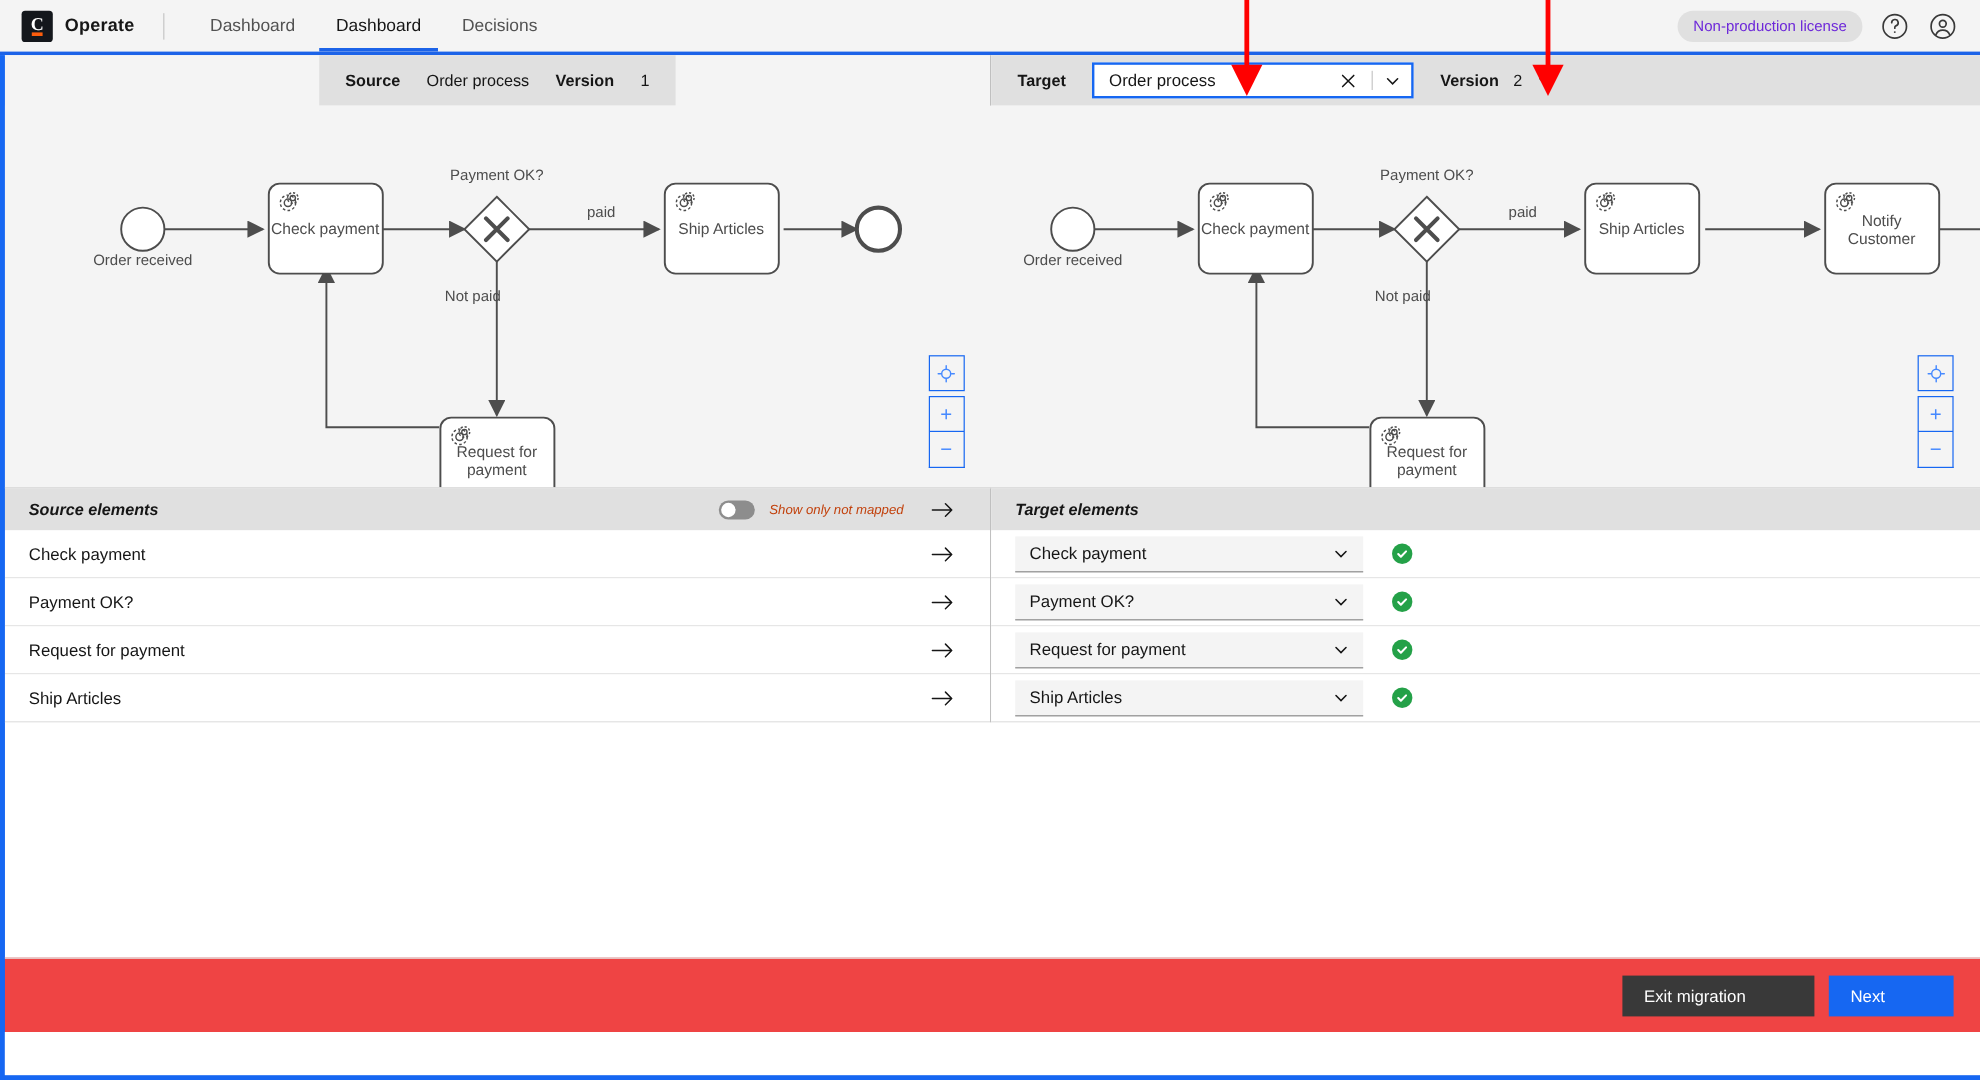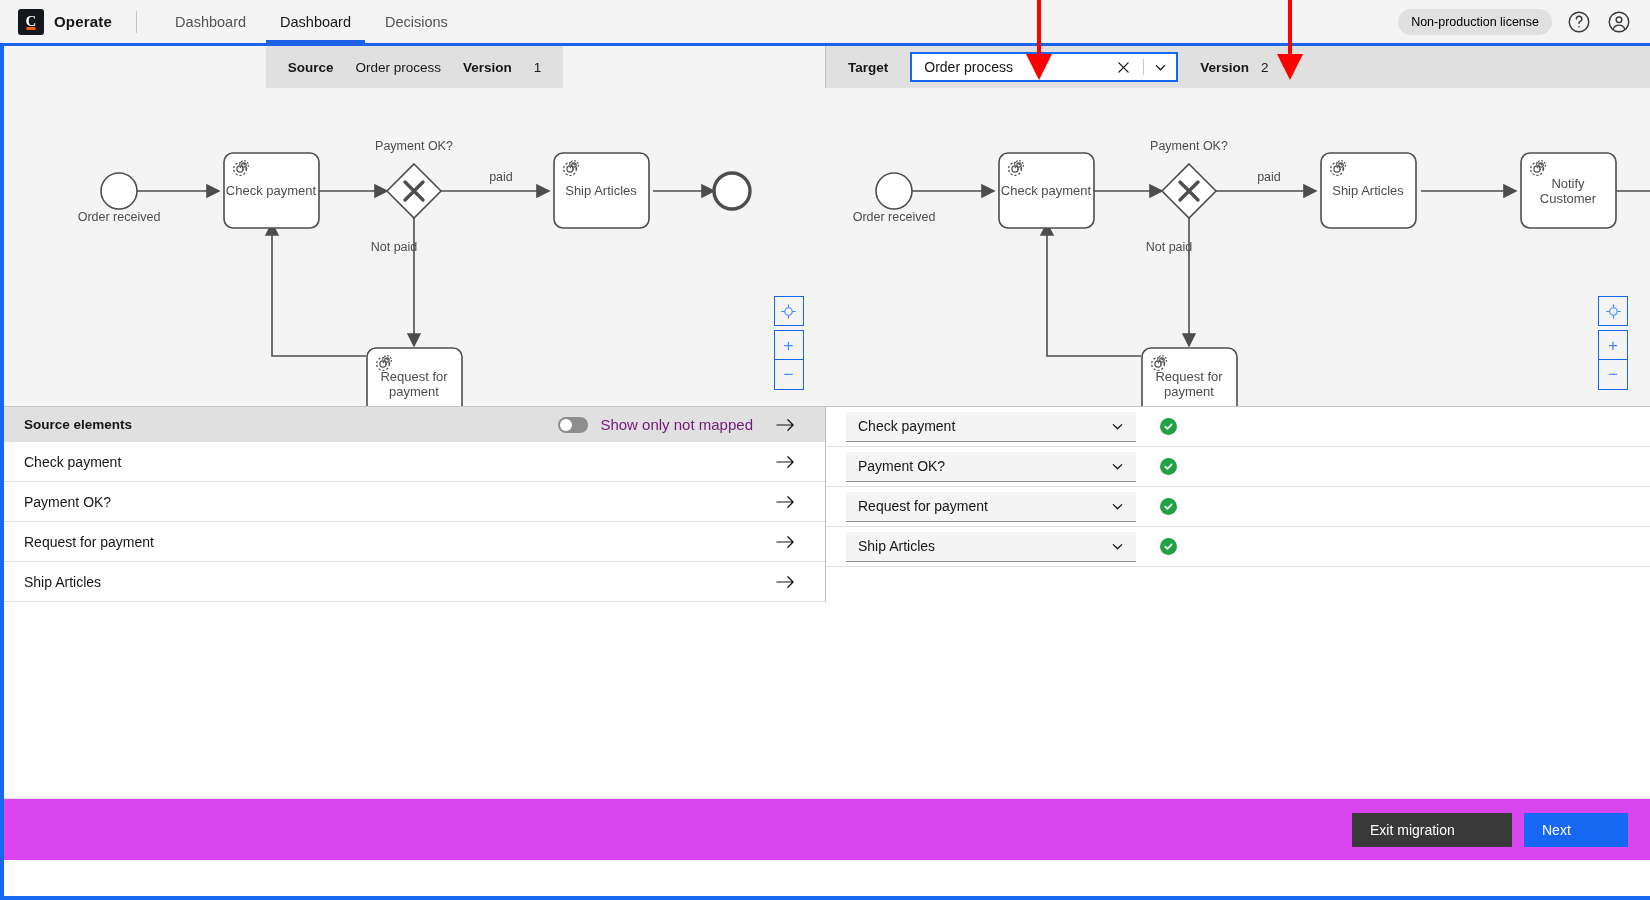--- a/index.html
+++ b/index.html
@@ -25,21 +25,21 @@
   .brand-name { font-size: 15px; font-weight: bold; color: #161616; letter-spacing: .2px; }
   .nav-sep { width: 1px; height: 22px; background: #c6c6c6; margin: 0 24px; }
   .nav-items { display: flex; align-items: flex-end; height: 100%; gap: 6px; }
   .nav-item {
     font-size: 14.5px; color: #525252; padding: 0 14px; height: 100%;
     display: flex; align-items: center; cursor: pointer;
   }
   .nav-item.active { color: #161616; box-shadow: inset 0 -3px 0 #1c63e8; }
   .topnav-right { margin-left: auto; display: flex; align-items: center; gap: 14px; }
   .license-badge {
-    background: #e0e0e0; color: #000000; font-size: 12.5px;
+    background: #e0e0e0; color: #6d28d9; font-size: 12.5px;
     padding: 6px 13px; border-radius: 13px; white-space: nowrap;
   }
   .icon-btn { width: 26px; height: 26px; cursor: pointer; color:#393939; }
 
   
   .mig-banner {
     height: 29px; background: #1667f2; color: #fff; display: flex; align-items: center;
     padding-left: 20px; font-size: 13.5px; font-weight: bold;
   }
 
@@ -74,26 +74,26 @@
   .zstack { display:flex; flex-direction:column; }
   .zstack .zbtn + .zbtn { border-top: none; }
 
   
   .tables { display: flex; border-left: 4px solid #1667f2; border-top: 1px solid #c6c6c6; }
   .tbl { position: relative; }
   .tbl.left { width: 822px; border-right: 1px solid #c0c0c0; }
   .tbl.right { flex: 1; }
   .tbl-head {
     height: 35px; background: #e0e0e0; display: flex; align-items: center;
-    padding: 0 20px; font-size: 13.5px; font-weight: bold; color: #161616;
+    padding: 0 20px; font-size: 13.5px; font-weight: bold; color: #161616; font-style: italic;
   }
   .head-right { margin-left: auto; display: flex; align-items: center; gap: 12px; }
   .toggle { width: 30px; height: 16px; border-radius: 9px; background: #8d8d8d; position: relative; cursor: pointer; }
   .toggle .knob { position: absolute; top: 2px; left: 2px; width: 12px; height: 12px; border-radius: 50%; background: #fff; }
-  .toggle-label { font-size: 15px; font-weight: normal; color: #701a75; }
+  .toggle-label { font-size: 11px; font-weight: normal; color: #c2410c; }
   .arrow-col { width: 40px; display: flex; justify-content: center; align-items: center; color: #161616; }
   .row {
     height: 40px; display: flex; align-items: center; padding: 0 20px;
     border-bottom: 1px solid #e0e0e0; font-size: 14px; color: #161616; background: #fff;
   }
   .row .name { flex: 1; }
   .rrow { height: 40px; display: flex; align-items: center; padding: 0 20px; border-bottom: 1px solid #e0e0e0; background: #fff; }
   .select {
     width: 290px; height: 30px; background: #f4f4f4; border-bottom: 1px solid #8d8d8d;
     display: flex; align-items: center; padding: 0 12px; font-size: 14px; color: #161616; cursor: pointer;
@@ -102,21 +102,21 @@
   .check {
     width: 17px; height: 17px; border-radius: 50%; background: #24a148; margin-left: 24px;
     display: flex; align-items: center; justify-content: center;
   }
 
   
   .spacer { background: #fff; border-left: 4px solid #1667f2; }
   .footer {
     border-left: 4px solid #1667f2; border-top: 1px solid #e0e0e0;
     height: 62px; display: flex; align-items: center; justify-content: flex-end;
-    padding-right: 22px; gap: 12px; background: #d946ef;
+    padding-right: 22px; gap: 12px; background: #ef4444;
   }
   .btn { height: 34px; padding: 0 18px; font-size: 14px; display: flex; align-items: center; cursor: pointer; border: none; }
   .btn-dark { background: #393939; color: #fff; width: 160px; }
   .btn-primary { background: #1667f2; color: #fff; width: 104px; }
   .bottom-bar { position: absolute; left: 0; bottom: 0; width: 100%; height: 4px; background: #1667f2; }
   .left-bar { position: absolute; left: 0; top: 46px; width: 4px; bottom: 0; background: #1667f2; }
 
   
   .annot { position: absolute; z-index: 50; pointer-events: none; }
 
@@ -400,20 +400,23 @@
         <span class="name">Ship Articles</span>
         <span class="arrow-col">
           <svg width="19" height="14" viewBox="0 0 20 14" fill="none" stroke="currentColor" stroke-width="1.3">
               <path d="M1 7h17M12.5 1.5 18 7l-5.5 5.5" stroke-linecap="round" stroke-linejoin="round"></path>
             </svg>
         </span>
       </div>
     </div>
 
     <div class="tbl right">
+      <div class="tbl-head">
+        <span>Target elements</span>
+      </div>
       <div class="rrow">
         <div class="select">
           <span class="s-txt">Check payment</span>
           <span>
             <svg width="13" height="13" viewBox="0 0 14 14" fill="none" stroke="#161616" stroke-width="1.4" stroke-linecap="round">
                 <path d="M2.5 5 L7 9.5 L11.5 5"></path>
               </svg>
           </span>
         </div>
         <span class="check">

